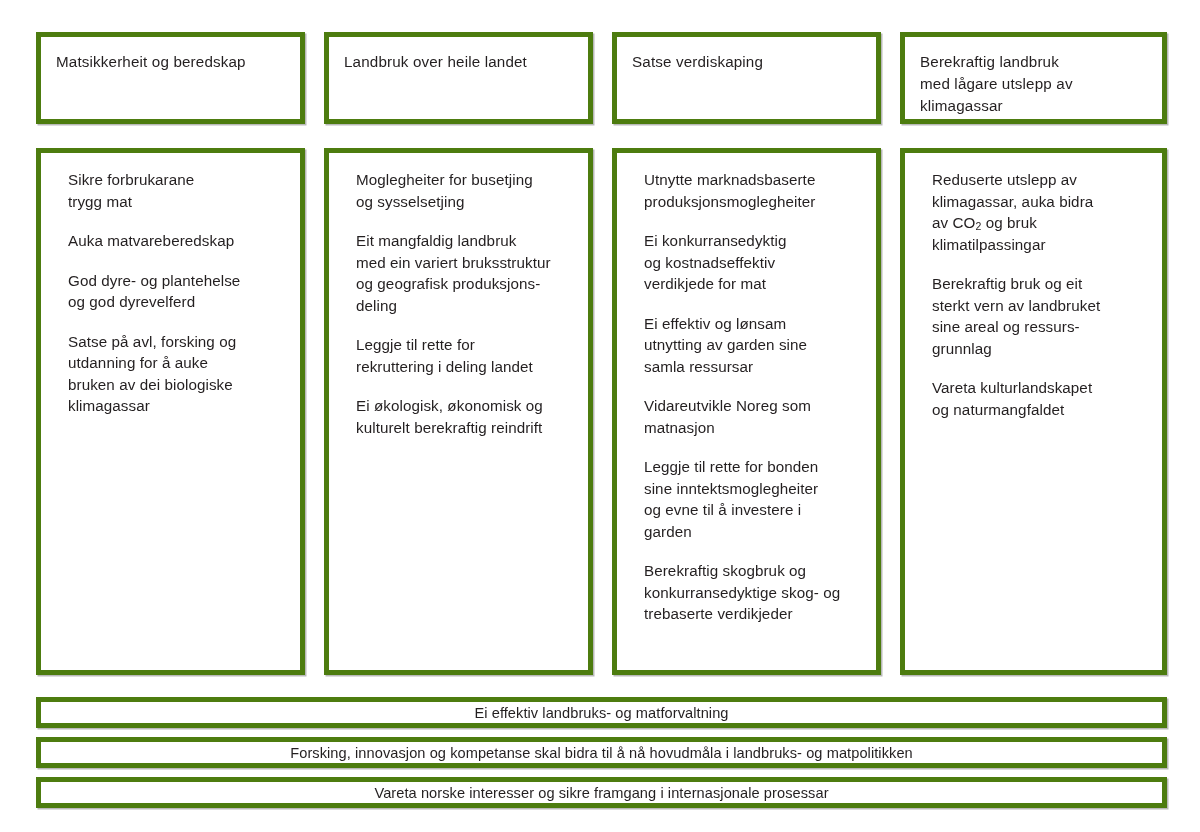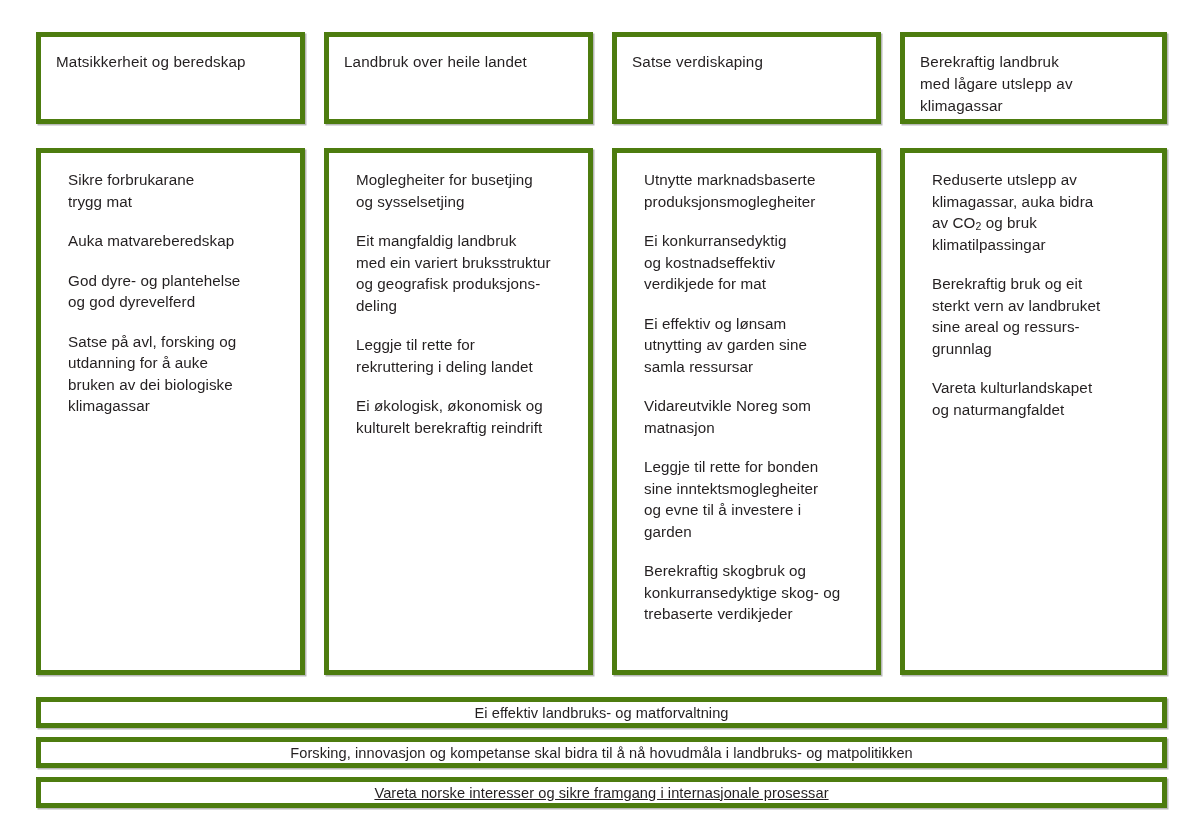--- a/index.html
+++ b/index.html
@@ -90,21 +90,21 @@
     margin-top: 22px;
   }
 
   .bar {
     height: 31px;
     display: flex;
     align-items: center;
     justify-content: center;
     margin-bottom: 9px;
   }
-  .bar:last-child { margin-bottom: 12px; text-decoration: underline; }
+  .bar:last-child { margin-bottom: 12px; }
 
   .bar .btext {
     font-size: 14.6px;
     line-height: 18px;
     letter-spacing: 0.005em;
     text-align: center;
   }
 </style>
 </head>
 <body>

